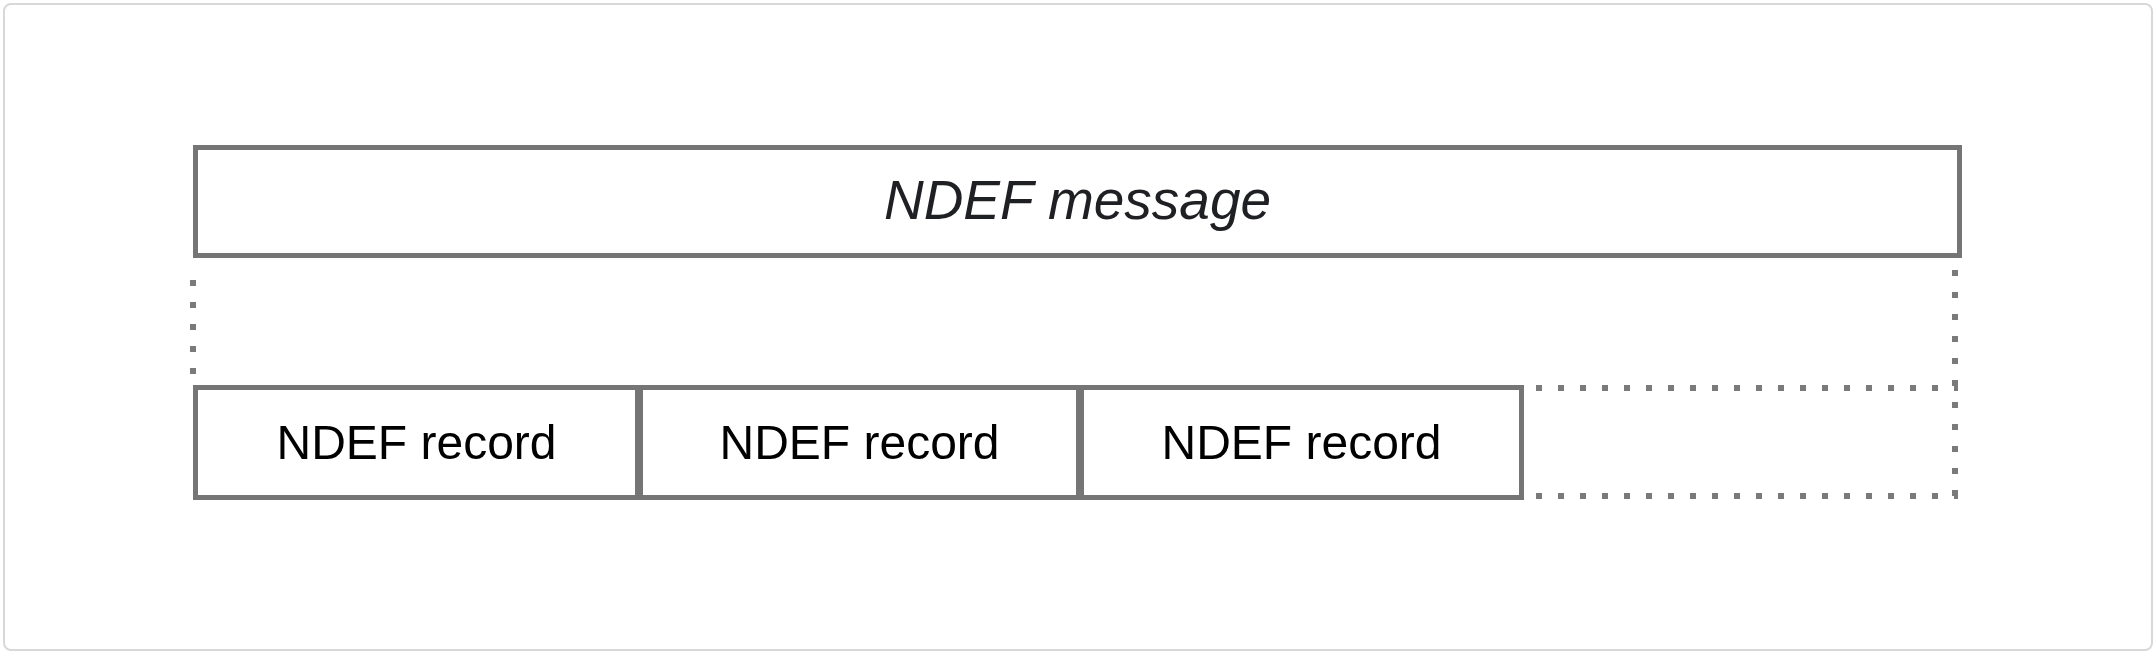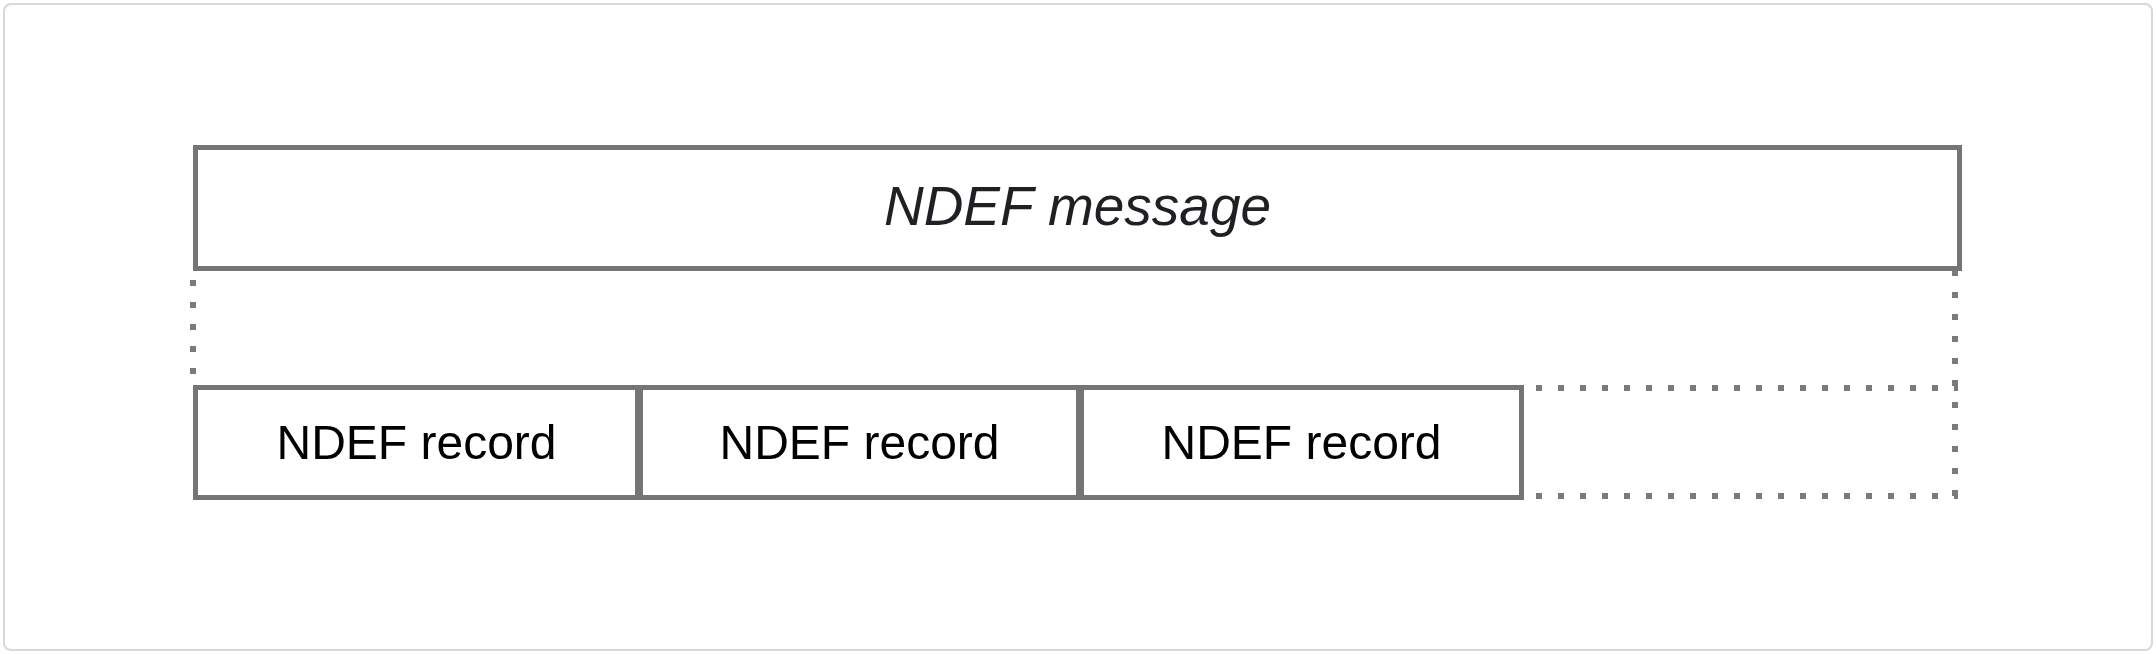--- a/index.html
+++ b/index.html
@@ -35,21 +35,21 @@
     justify-content: center;
   }
   .box .label {
     font-style: italic;
     color: var(--text);
     white-space: nowrap;
     transform: translateY(-2px);
   }
   .message-box {
     left: 193px; top: 145px;
-    width: 1769px; height: 126px; justify-content: center;
+    width: 1769px; height: 113px; justify-content: center;
   }
   .message-box .label { font-size: 55px; }
   .records-row {
     position: absolute;
     left: 193px; top: 385px;
     height: 115px;
     display: flex;
     flex-direction: row;
   }
   .record-box {

